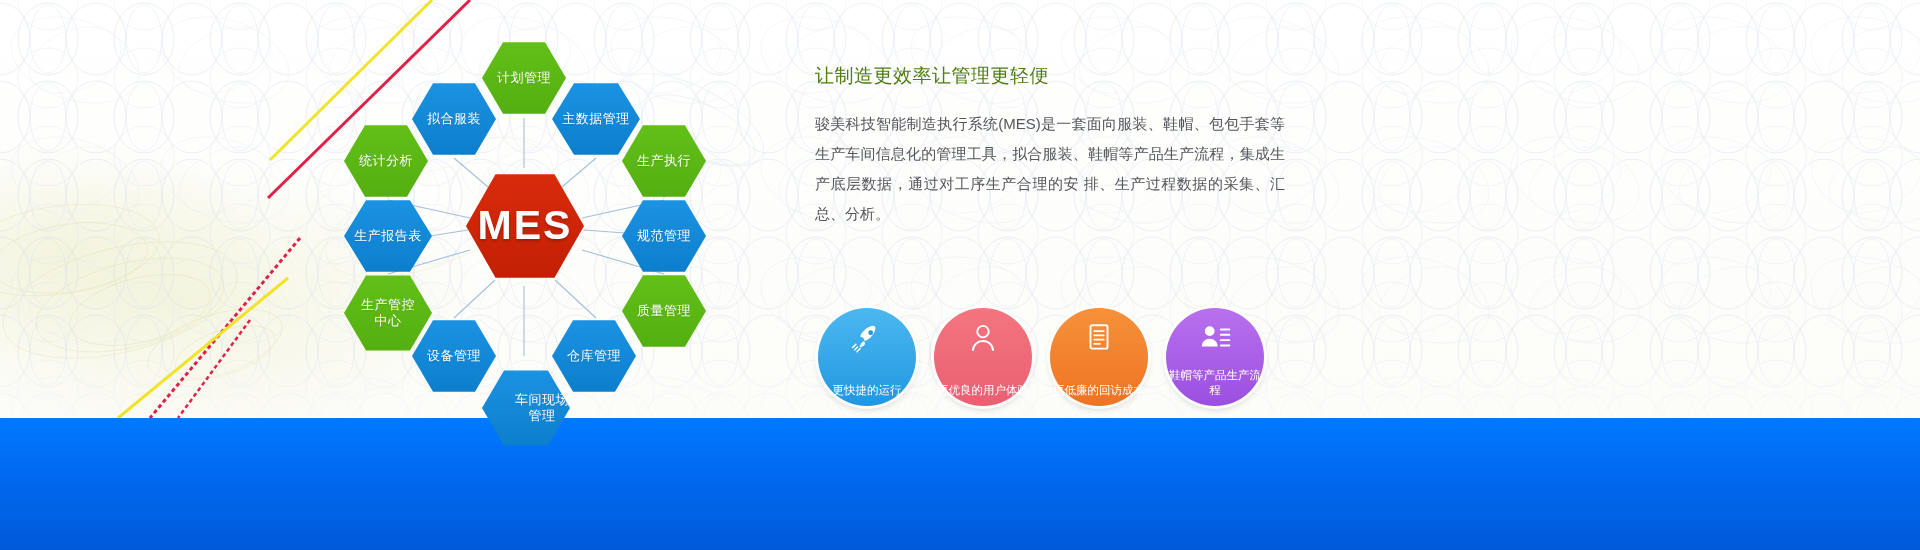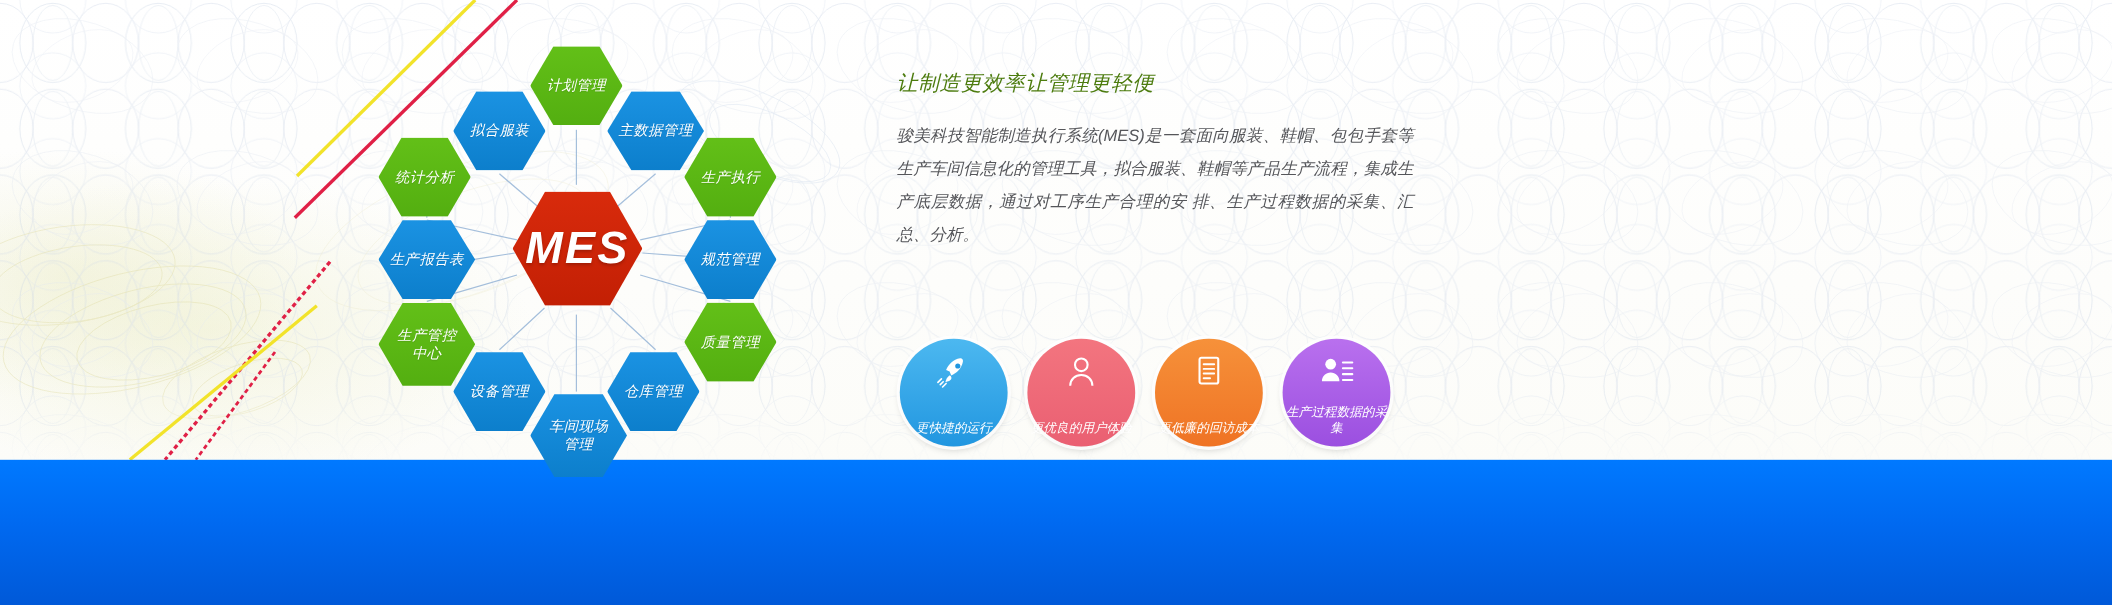--- a/index.html
+++ b/index.html
@@ -7,21 +7,20 @@
   body {
     font-family:"Liberation Sans","DejaVu Sans",sans-serif;
     background:#ffffff;
     overflow:hidden;
   }
   #banner {
     position:relative;
     width:1920px; height:550px;
     overflow:hidden;
     background:#fdfdfc;
-    font-style:italic;
   }
   
   .bg-texture {
     position:absolute; left:0; top:0; width:1920px; height:550px;
     opacity:.55;
   }
   .bg-wash {
     position:absolute; left:0; top:0; width:1920px; height:430px;
     background:
       radial-gradient(ellipse 420px 200px at 190px 300px, rgba(226,228,170,.30), rgba(255,255,255,0) 70%),
@@ -208,21 +207,21 @@
     </div>
     <div class="hex green" style="left:292px;top:255px;width:84px;height:76px;">
       <span>质量管理</span>
     </div>
     <div class="hex blue" style="left:82px;top:300px;width:84px;height:76px;">
       <span>设备管理</span>
     </div>
     <div class="hex blue" style="left:222px;top:300px;width:84px;height:76px;">
       <span>仓库管理</span>
     </div>
-    <div class="hex blue" style="left:152px;top:338px;width:88px;height:80px;">
+    <div class="hex blue" style="left:152px;top:350px;width:88px;height:80px;justify-content:flex-end;">
       <span style="width:56px;display:inline-block;">车间现场管理</span>
     </div>
 
     <div class="hex core" style="left:136px;top:153px;width:118px;height:110px;">
       <span>MES</span>
     </div>
   </div>
 
   <div class="right-col">
     <div class="subhead">让制造更效率让管理更轻便</div>
@@ -256,18 +255,18 @@
       </svg>
       <span class="lbl">更低廉的回访成本</span>
     </div>
 
     <div class="badge b4">
       <svg class="glyph" viewBox="0 0 32 32">
         <circle cx="11" cy="9.5" r="4.6" fill="#fff"></circle>
         <path d="M3.5 24c0-4.4 3.4-7.4 7.5-7.4s7.5 3 7.5 7.4z" fill="#fff"></path>
         <path d="M21.5 8h8M21.5 13h8M21.5 18h8M21.5 23h8" stroke="#fff" stroke-width="1.8" stroke-linecap="round"></path>
       </svg>
-      <span class="lbl">生产过程数据的采集</span>
+      <span class="lbl">鞋帽等产品生产流程</span>
     </div>
 
   </div>
 
 </div>
 
 </body></html>

